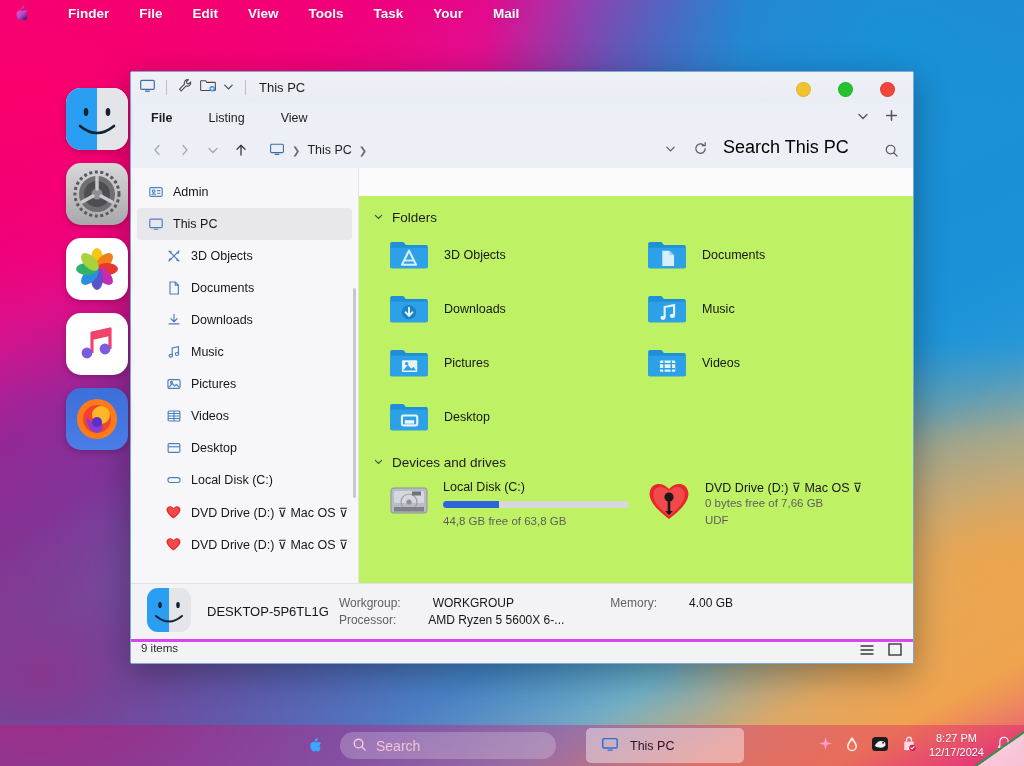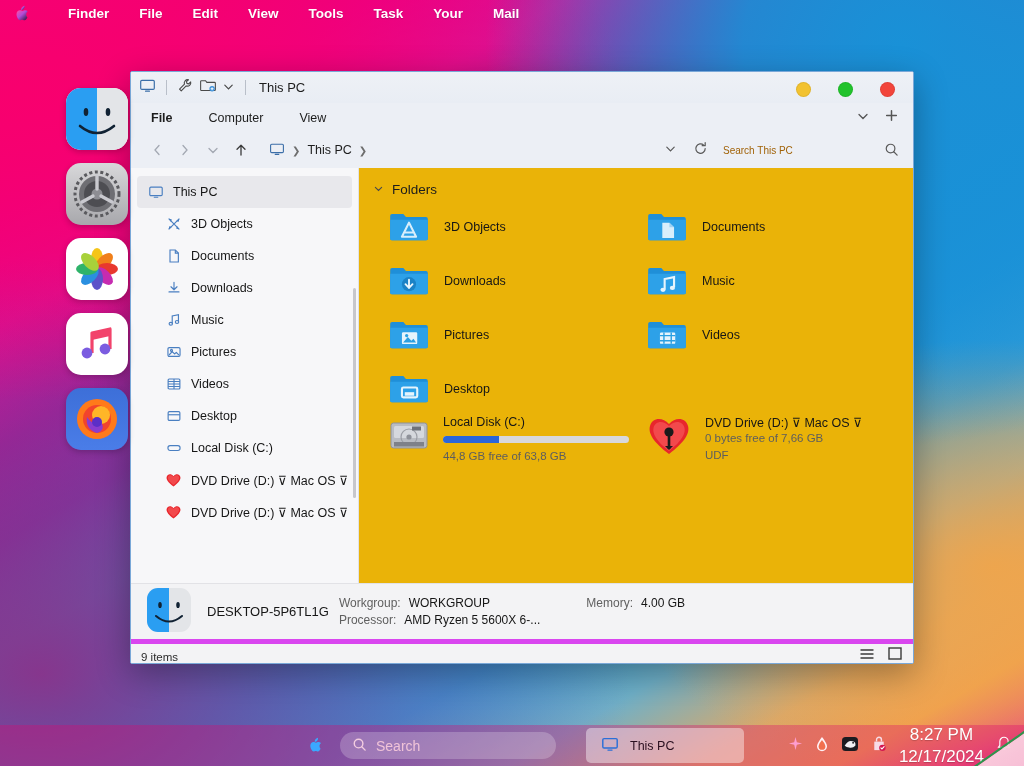--- a/index.html
+++ b/index.html
@@ -151,23 +151,23 @@
     font-size: 12.5px; color: #1d1d1d;
   }
   .crumb-sep { color: #6d6d6d; font-size: 10px; }
   .nav-right {
     position: absolute; right: 8px; top: 0; height: 36px;
     display: flex; align-items: center; gap: 0px;
   }
   .nav-right .ic { width: 30px; text-align: center; color: #4a4a4a; }
   .searchbox {
     width: 190px; height: 26px;
-    display: flex; align-items: center;
+    display: flex; 
     padding: 0 8px;
-    font-size: 10px; color: #a16207;
+    font-size: 18px; color: #000000;
     position: relative;
   }
   .searchbox .sicon { position: absolute; right: 6px; top: 5px; }
 
   .wbody { flex: 1; display: flex; min-height: 0; background: #fbfbfb; position: relative; }
 
   .sidebar {
     width: 228px;
     background: #f7f7f9;
     border-right: 1px solid #e2e2e6;
@@ -189,21 +189,22 @@
   .sb-scroll {
     position: absolute; right: 2px; top: 120px;
     width: 3px; height: 210px; border-radius: 2px;
     background: #c7c7cc;
   }
 
   .content {
     flex: 1;
     padding: 14px 10px 0 14px;
     overflow: hidden;
-    background: #eab308;
+    background: #bef264;
+    margin-top: 28px;
   }
   .group-head {
     display: flex; align-items: center; gap: 8px;
     font-size: 13.5px; color: #1d1d1d;
     margin-bottom: 8px;
   }
   .chev { color: #4a4a4a; font-size: 10px; }
   .grid2 {
     display: grid;
     grid-template-columns: 1fr 1fr;
@@ -232,28 +233,28 @@
     background: #f3f3f5;
     border-top: 1px solid #e2e2e6;
     display: flex; align-items: center;
     padding: 0 14px; gap: 14px;
     flex: none;
   }
   .det-grid { display: flex; align-items: center; gap: 10px; font-size: 12px; }
   .det-col-rows { display: flex; flex-direction: column; gap: 3px; }
   .det-row { display: flex; align-items: flex-start; gap: 8px; }
   .det-k { color: #606060; }
-  .det-v { color: #161616; }
+  .det-v { color: #161616; margin-left: 24px; }
   .pcname { font-size: 13px; color: #161616; }
 
   .statusbar {
     height: 24px;
     background: #f3f3f5;
-    border-top: 5px solid #d946ef;
-    display: flex; align-items: flex-end;
+    border-top: 3px solid #d946ef;
+    display: flex; align-items: flex-start;
     padding: 0 10px;
     font-size: 11.5px; color: #2b2b2b;
     position: relative;
     flex: none;
   }
   .status-views { position: absolute; right: 10px; display: flex; gap: 12px; align-items: center; }
 
   
   .taskbar {
     position: absolute; left: 0; bottom: 0;
@@ -280,21 +281,21 @@
     display: flex; align-items: center;
     padding-left: 15px; gap: 11px;
     font-size: 12.5px; color: #2a1020;
   }
   .tray {
     position: absolute; right: 12px;
     display: flex; align-items: center; gap: 12px;
     color: #fff;
   }
   .tray-clock {
-    font-size: 17px; line-height: 1.25; text-align: center; color: #fff;
+    font-size: 11px; line-height: 1.25; text-align: center; color: #fff;
     text-shadow: 0 1px 1px rgba(0,0,0,.2);
   }
 
   
   .watermark {
     position: absolute; right: -56px; bottom: -16px;
     width: 330px; height: 74px;
     transform: rotate(-35deg);
     transform-origin: 100% 100%;
     background: linear-gradient(#fbd3e2, #f6c2d8);
@@ -446,21 +447,21 @@
     </div>
     <div class="traffic">
       <span class="tl y"></span>
       <span class="tl g"></span>
       <span class="tl r"></span>
     </div>
   </div>
 
   <div class="ribbon">
     <span class="rb active">File</span>
-    <span class="rb">Computer</span>
+    <span class="rb">Listing</span>
     <span class="rb">View</span>
     <span class="ribbon-right">
       <span>
         <svg width="14" height="14" viewBox="0 0 14 14">
             <path d="M3 5.5 L7 9.5 L11 5.5" fill="none" stroke="#555" stroke-width="1.3" stroke-linecap="round"></path>
           </svg>
       </span>
       <span>
         <svg width="15" height="15" viewBox="0 0 14 14">
             <path d="M7 2.5v9M2.5 7h9" stroke="#555" stroke-width="1.4" stroke-linecap="round"></path>
@@ -522,20 +523,30 @@
             </svg>
         </span>
       </span>
     </span>
   </div>
 
   <div class="wbody">
 
     <div class="sidebar">
       <div id="sidebar-host">
+          <div class="sb-item">
+            <span class="sb-ico">
+              <svg width="16" height="16" viewBox="0 0 18 18">
+                <rect x="2" y="4" width="14" height="10" rx="1.6" fill="none" stroke="#4a7fc1" stroke-width="1.3"></rect>
+                <circle cx="6.4" cy="8" r="1.5" fill="none" stroke="#4a7fc1" stroke-width="1.3"></circle>
+                <path d="M10 7.4h4M10 10.4h4M4 12q2.4-2 4.8 0" fill="none" stroke="#4a7fc1" stroke-width="1.3"></path>
+              </svg>
+            </span>
+            <span>Admin</span>
+          </div>
           <div class="sb-item sel">
             <span class="sb-ico">
               <svg width="16" height="16" viewBox="0 0 18 18">
                 <rect x="2" y="3.6" width="14" height="9.4" rx="1.3" fill="none" stroke="#4a7fc1" stroke-width="1.3"></rect>
                 <rect x="6.4" y="14.4" width="5.2" height="1.2" rx=".6" fill="#4a7fc1"></rect>
               </svg>
             </span>
             <span>This PC</span>
           </div>
           <div class="sb-item indent1">
@@ -705,20 +716,28 @@
             <span><svg width="44" height="40" viewBox="0 0 36 34">
                 <path d="M2 9.2a1.6 1.6 0 0 1 1.6-1.6h9.6l2.2 2.6h17a1.6 1.6 0 0 1 1.6 1.6v16.6a1.6 1.6 0 0 1-1.6 1.6H3.6A1.6 1.6 0 0 1 2 28.4Z" fill="#1f8fd8"></path>
                 <path d="M2 12.6h32v15.8a1.6 1.6 0 0 1-1.6 1.6H3.6A1.6 1.6 0 0 1 2 28.4Z" fill="#2da1e8"></path>
                 <rect x="12" y="17.4" width="13" height="8.4" rx="1.2" fill="none" stroke="#e6f4fc" stroke-width="1.8"></rect>
                 <rect x="14.4" y="21.4" width="8" height="3" fill="#e6f4fc"></rect>
               </svg></span>
             <span class="tile-label">Desktop</span>
           </div>
         </div>
 
+      <div class="group-head" style="margin-top:16px;">
+        <span class="chev">
+          <svg width="11" height="11" viewBox="0 0 14 14">
+              <path d="M3 5.5 L7 9.5 L11 5.5" fill="none" stroke="#4a4a4a" stroke-width="1.4" stroke-linecap="round"></path>
+            </svg>
+        </span>
+        <span>Devices and drives</span>
+      </div>
 
       <div class="drives">
         <div class="drive">
           <span>
             <svg width="44" height="44" viewBox="0 0 44 44">
               <rect x="4" y="10" width="36" height="25" rx="2.5" fill="#b9bcc2" stroke="#8e9199" stroke-width="1"></rect>
               <rect x="7" y="13" width="30" height="12" rx="1.5" fill="#d5d8dd"></rect>
               <circle cx="22" cy="24" r="8" fill="none" stroke="#9b9ea5" stroke-width="1.2"></circle>
               <circle cx="22" cy="24" r="2.6" fill="#8e9199"></circle>
               <rect x="25" y="13.5" width="9" height="4" fill="#6f7279"></rect>

